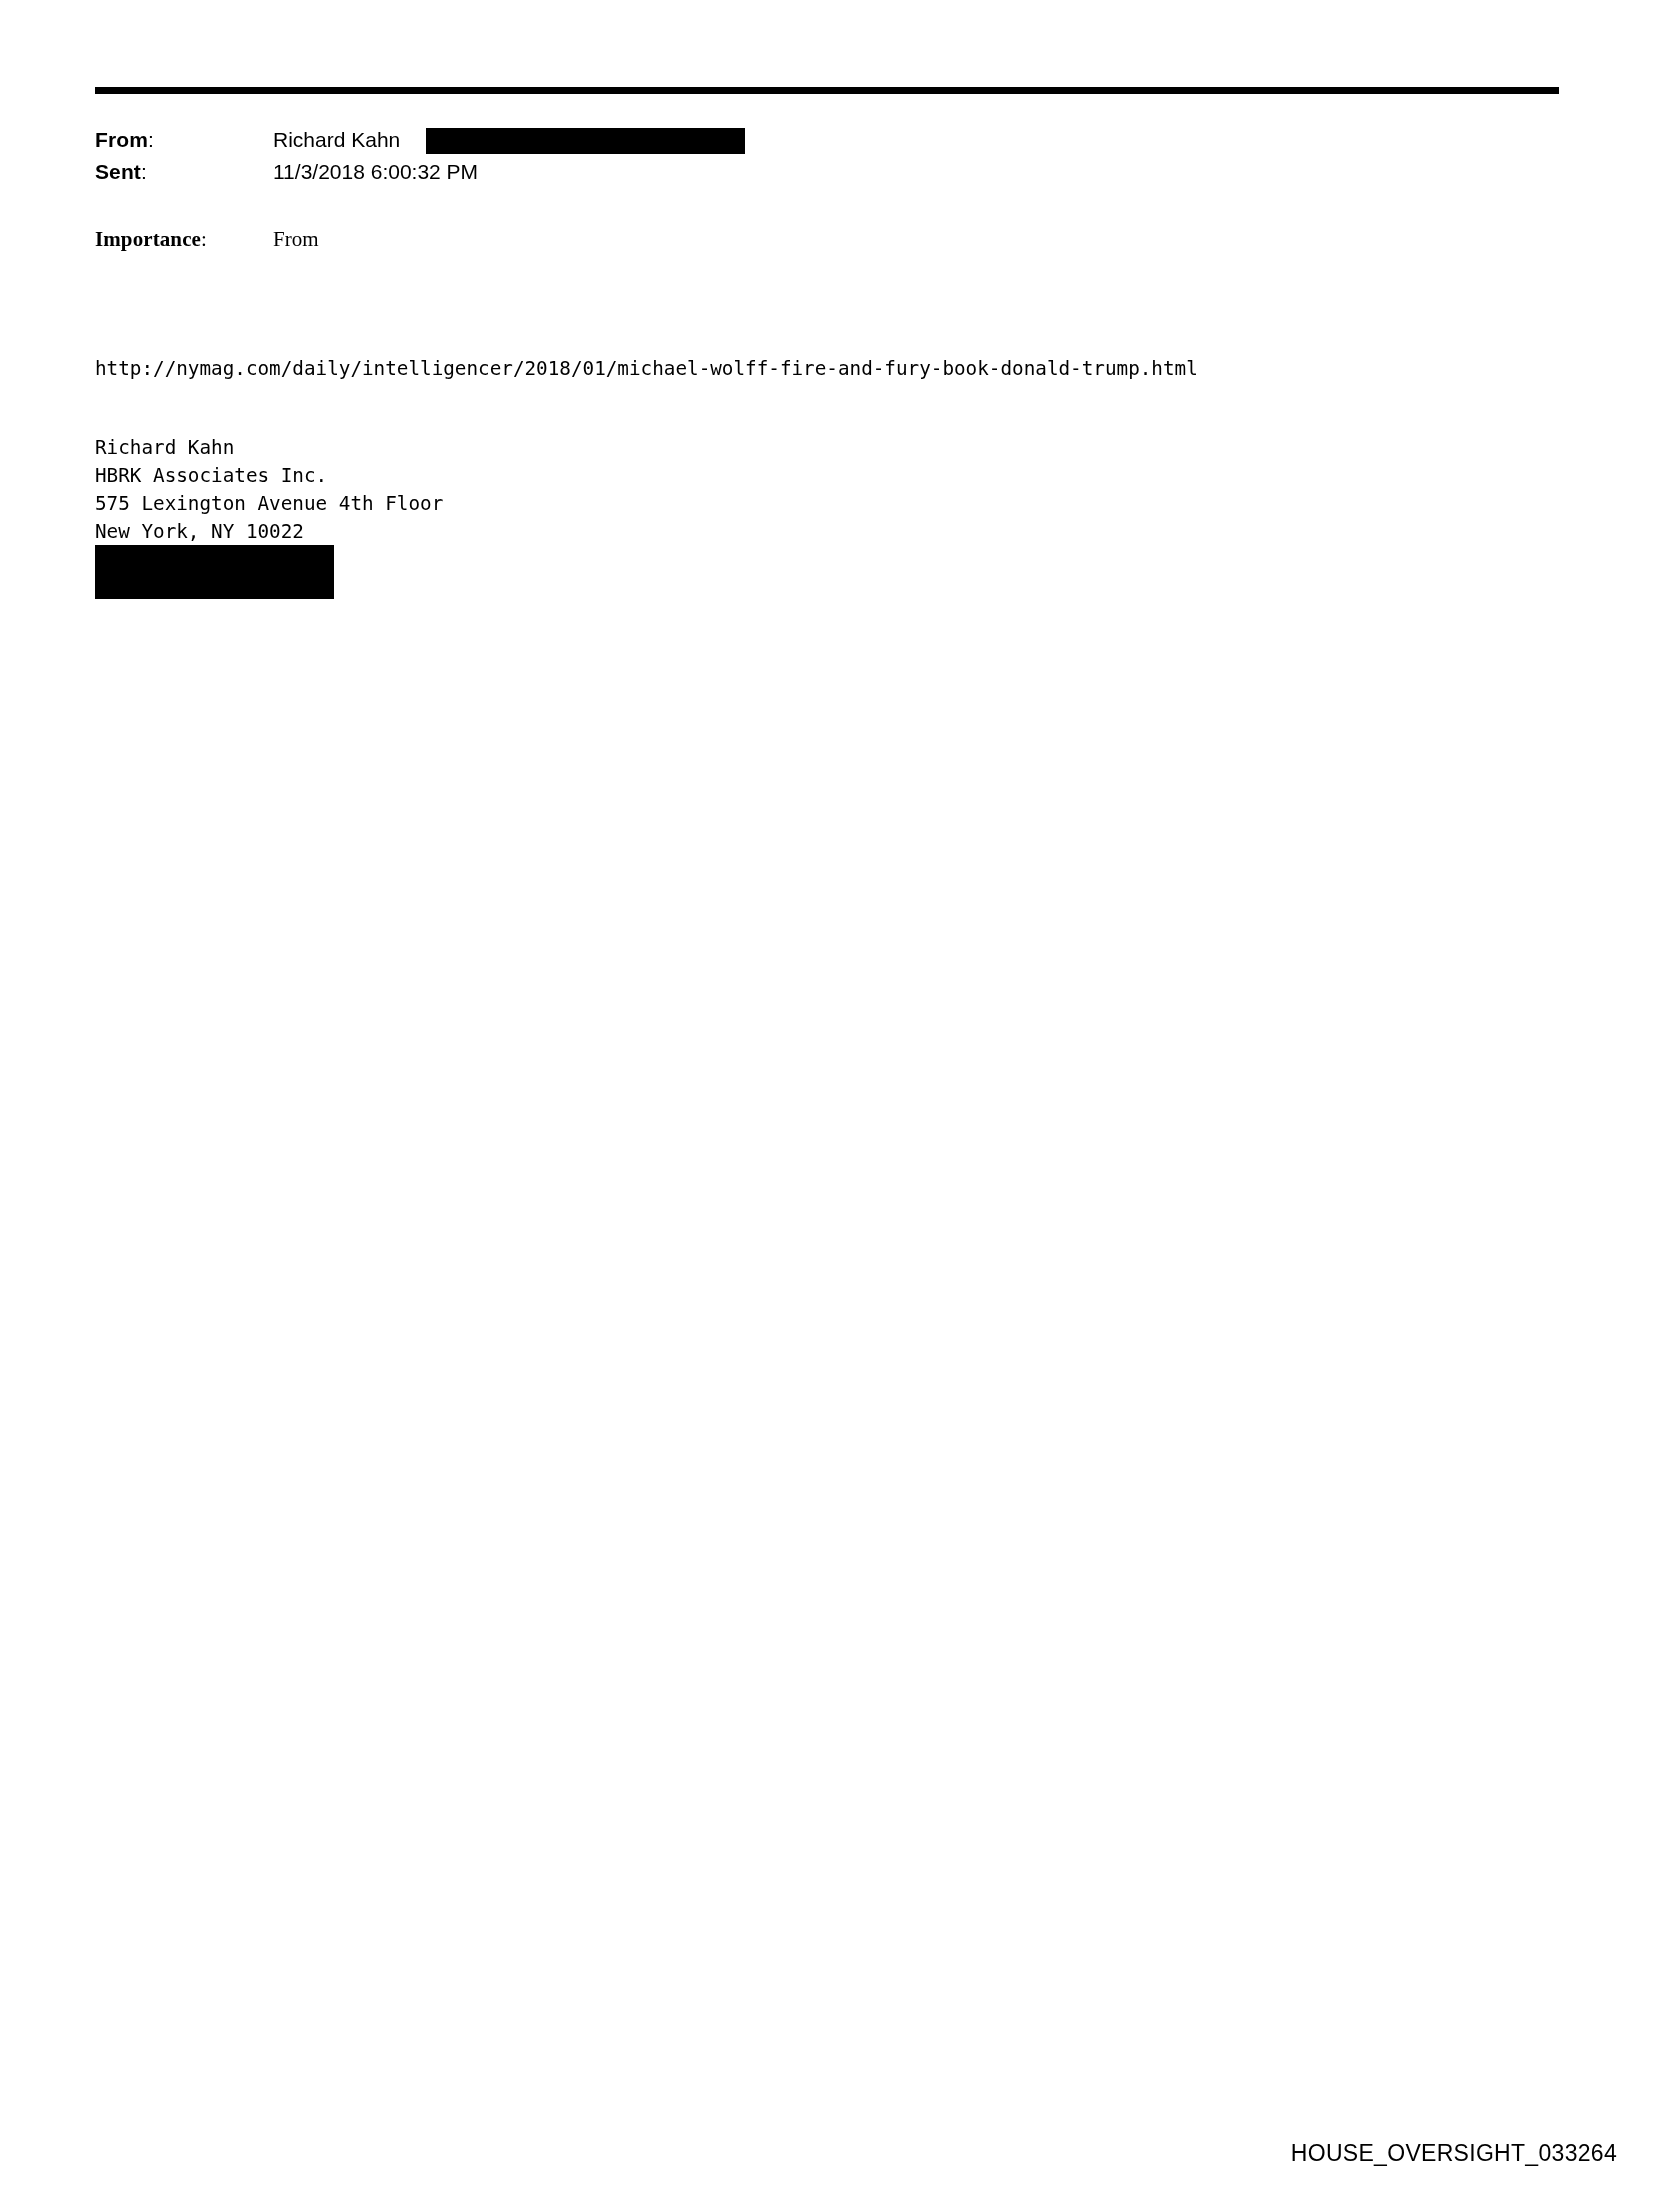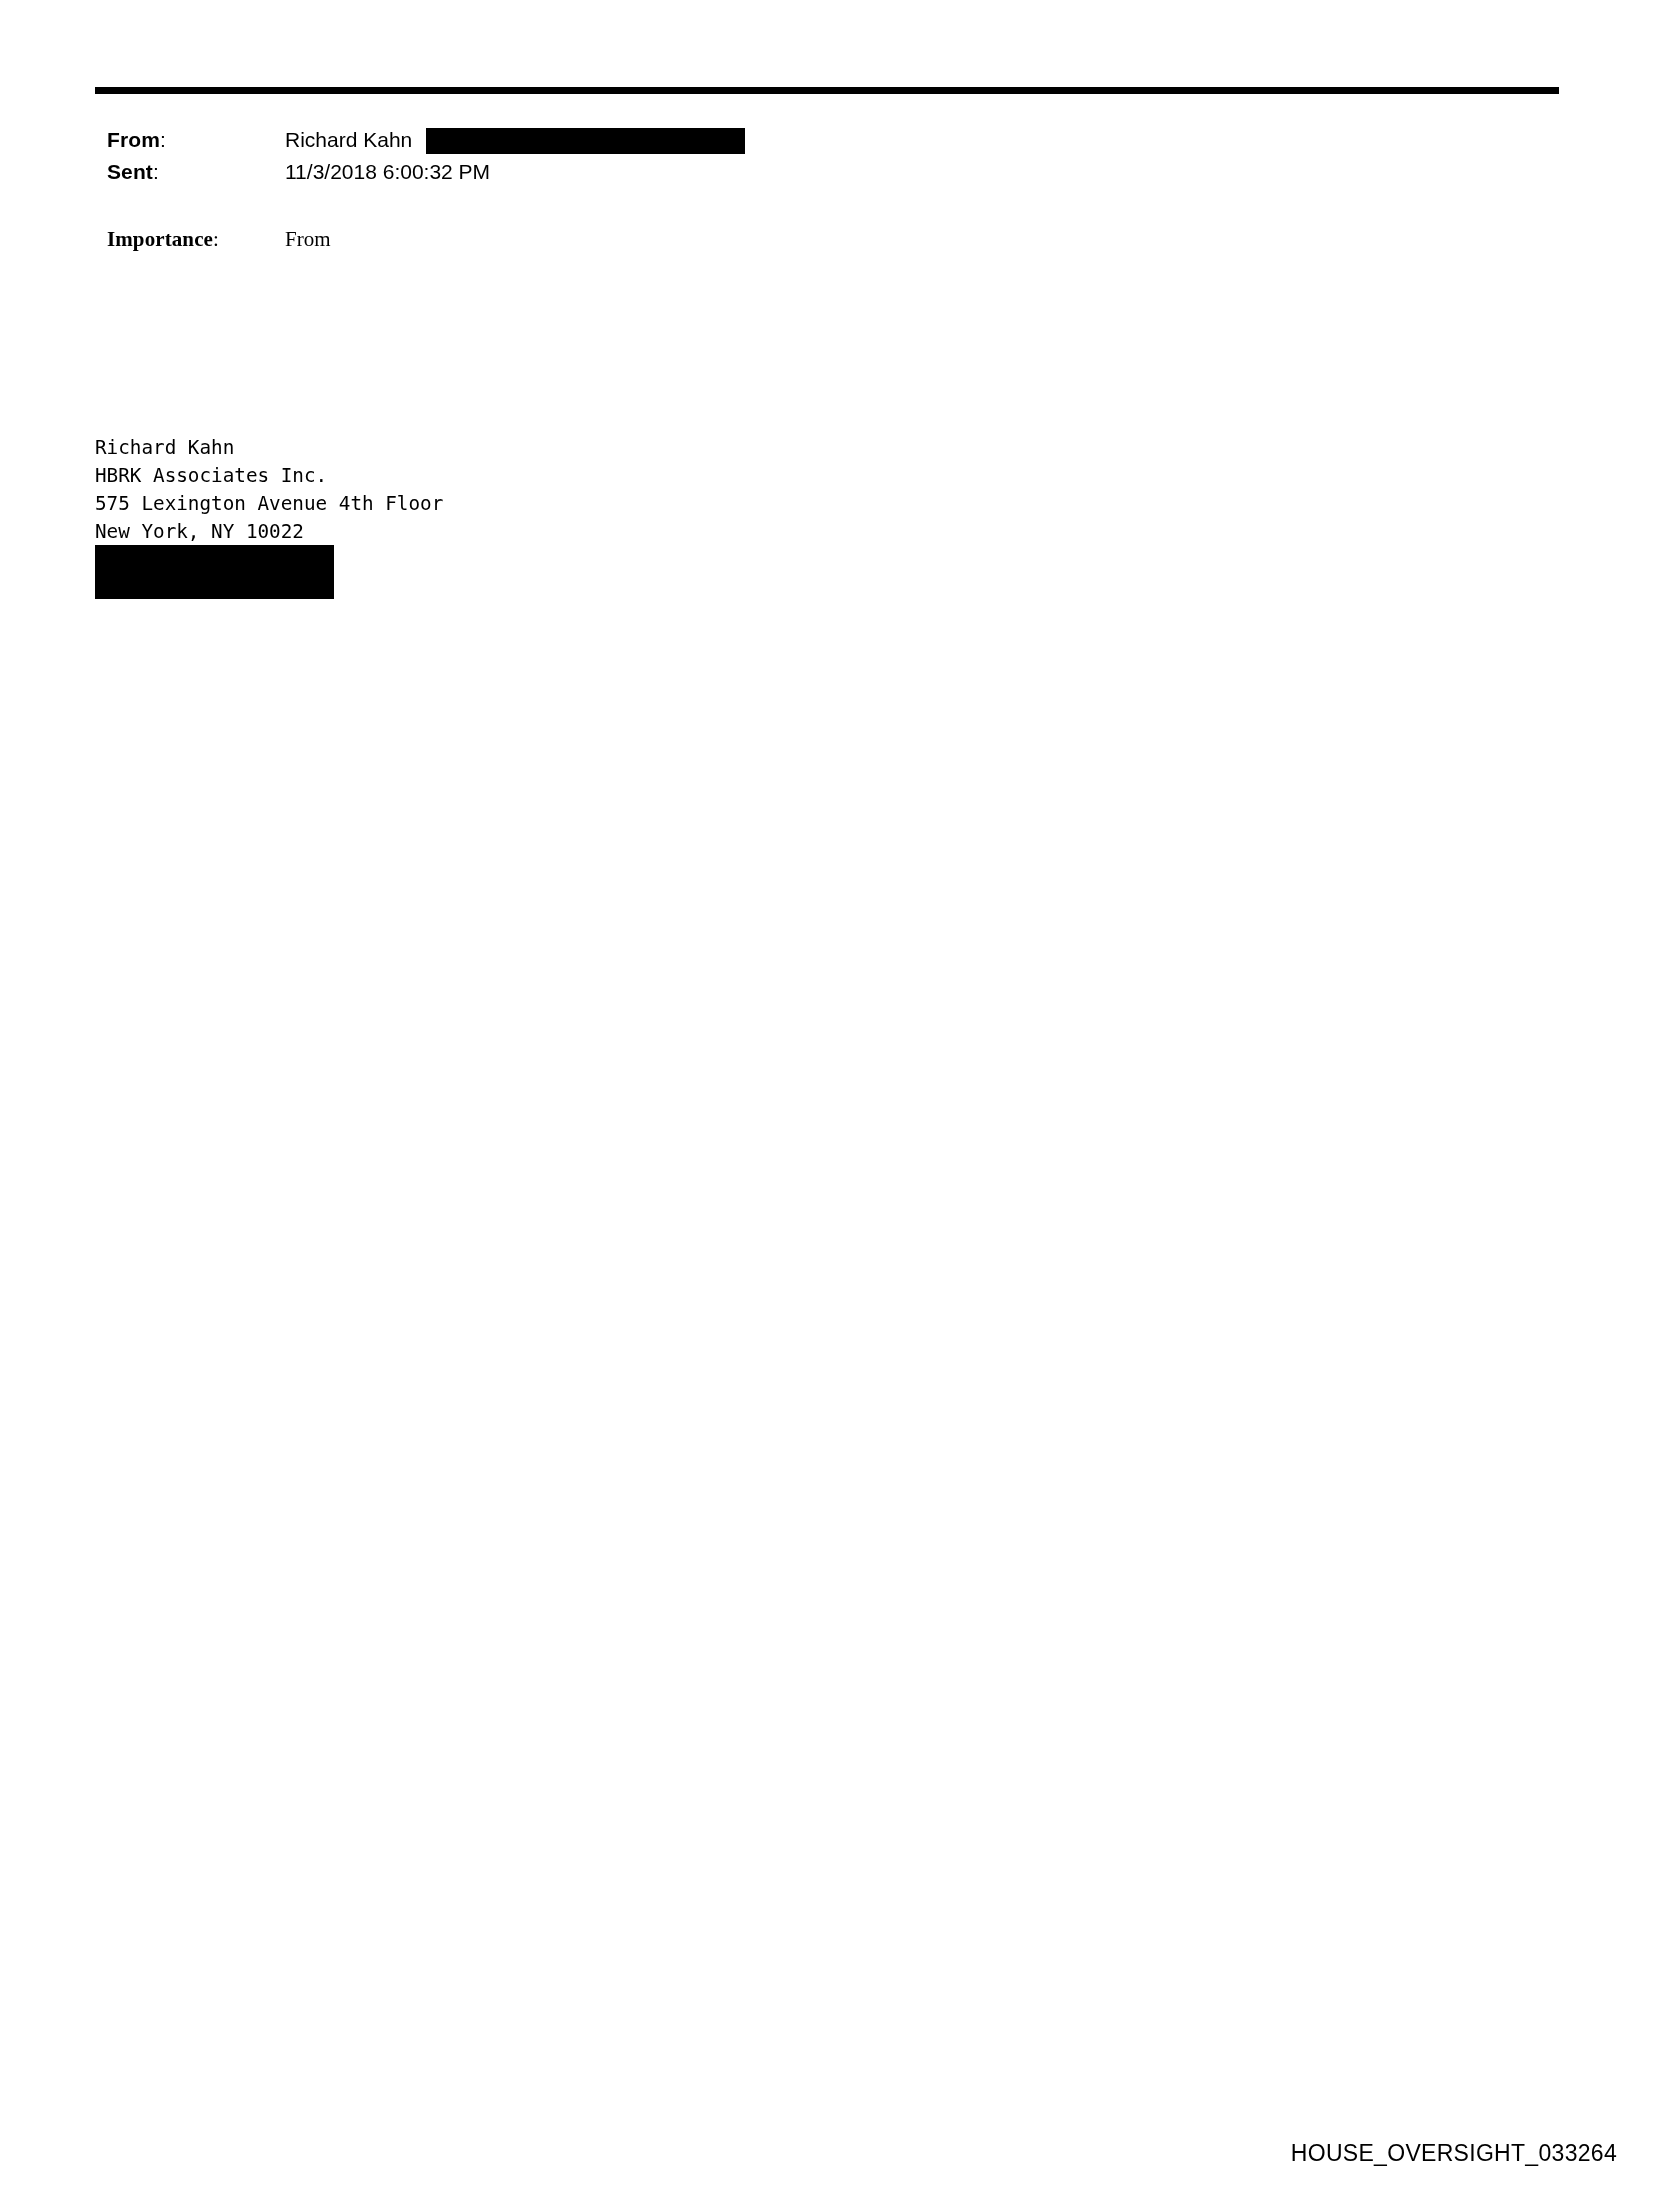--- a/index.html
+++ b/index.html
@@ -47,21 +47,20 @@
     align-items: baseline;
     height: 32px;
   }
   .hdr-label {
     width: 178px;
     flex: 0 0 178px;
     font-size: 21px;
     font-weight: bold;
     letter-spacing: 0.1px;
     white-space: nowrap;
-    margin-left: 12px;
   }
   .hdr-label .colon {
     font-weight: normal;
   }
   .hdr-value {
     font-size: 21px;
     font-weight: normal;
     white-space: nowrap;
     position: relative;
   }
@@ -148,20 +147,21 @@
 
     <div class="importance-row">
       <div class="hdr-label"><span>Importance</span><span class="colon">:</span></div>
       <div class="hdr-value">From</div>
     </div>
 
   </div>
 
   <div class="redaction redact-from"></div>
 
+  <div class="url-line">http://nymag.com/daily/intelligencer/2018/01/michael-wolff-fire-and-fury-book-donald-trump.html</div>
 
   <div class="sig-block">Richard Kahn
 HBRK Associates Inc.
 575 Lexington Avenue 4th Floor
 New York, NY 10022</div>
 
   <div class="redaction redact-sig"></div>
 
   <div class="bates">HOUSE_OVERSIGHT_033264</div>
 

